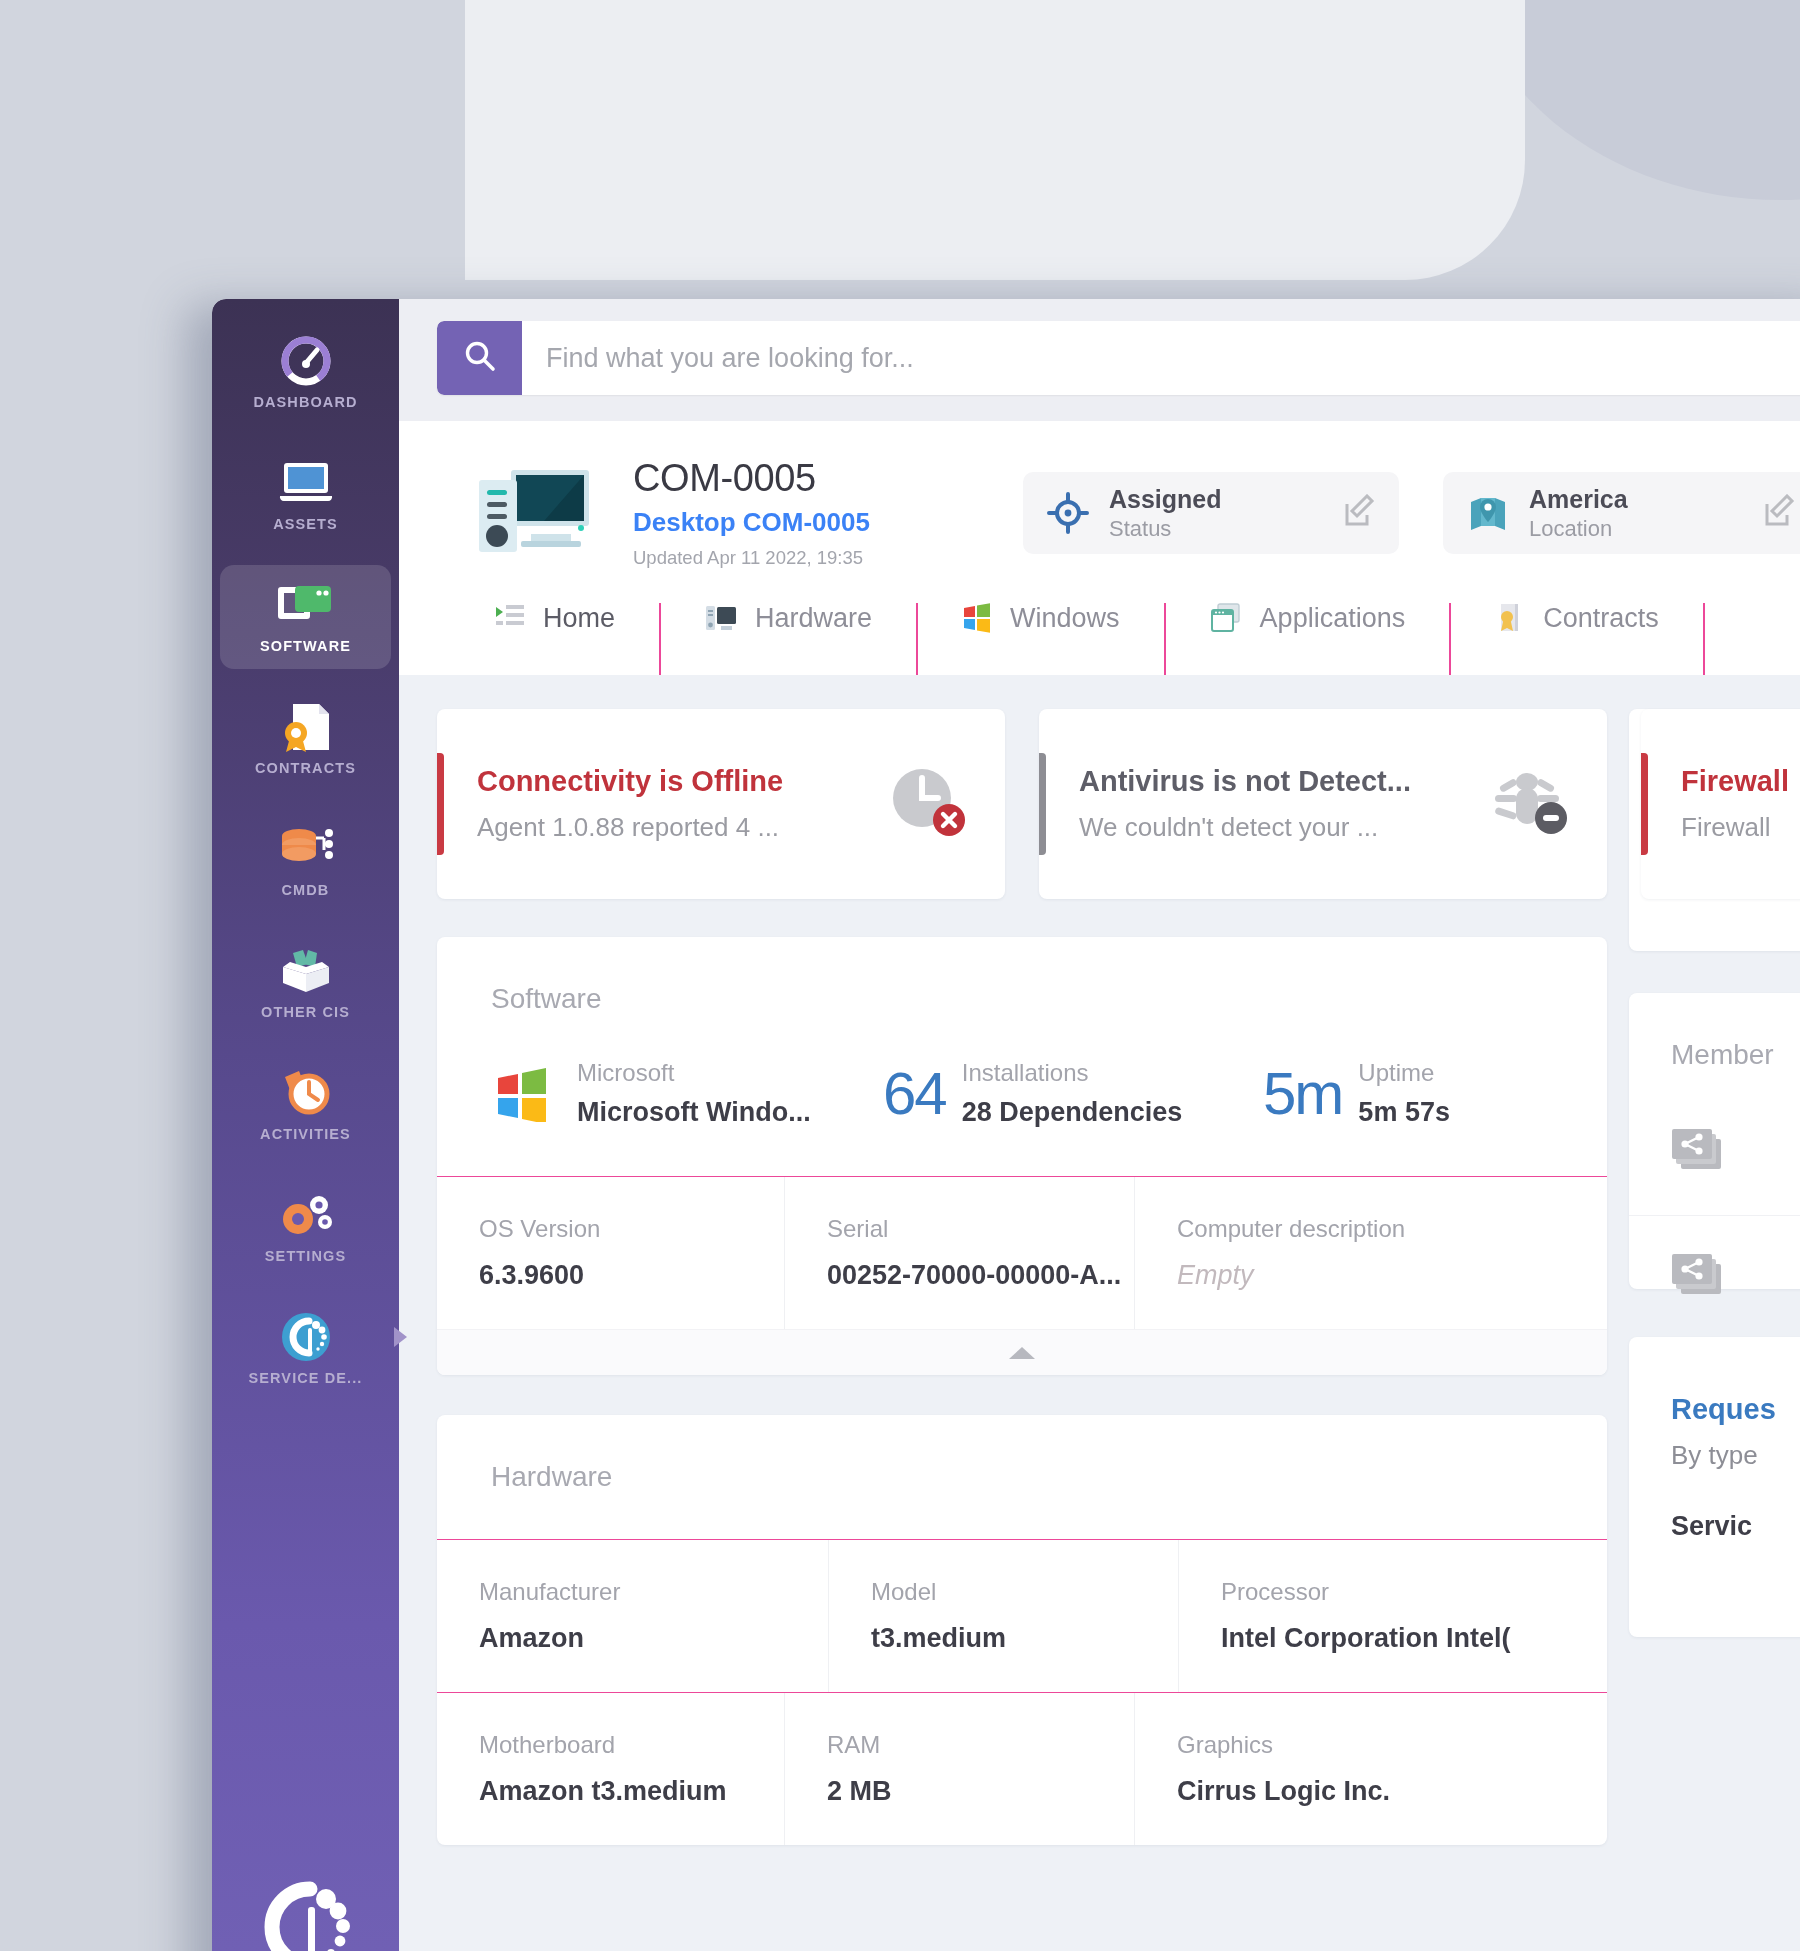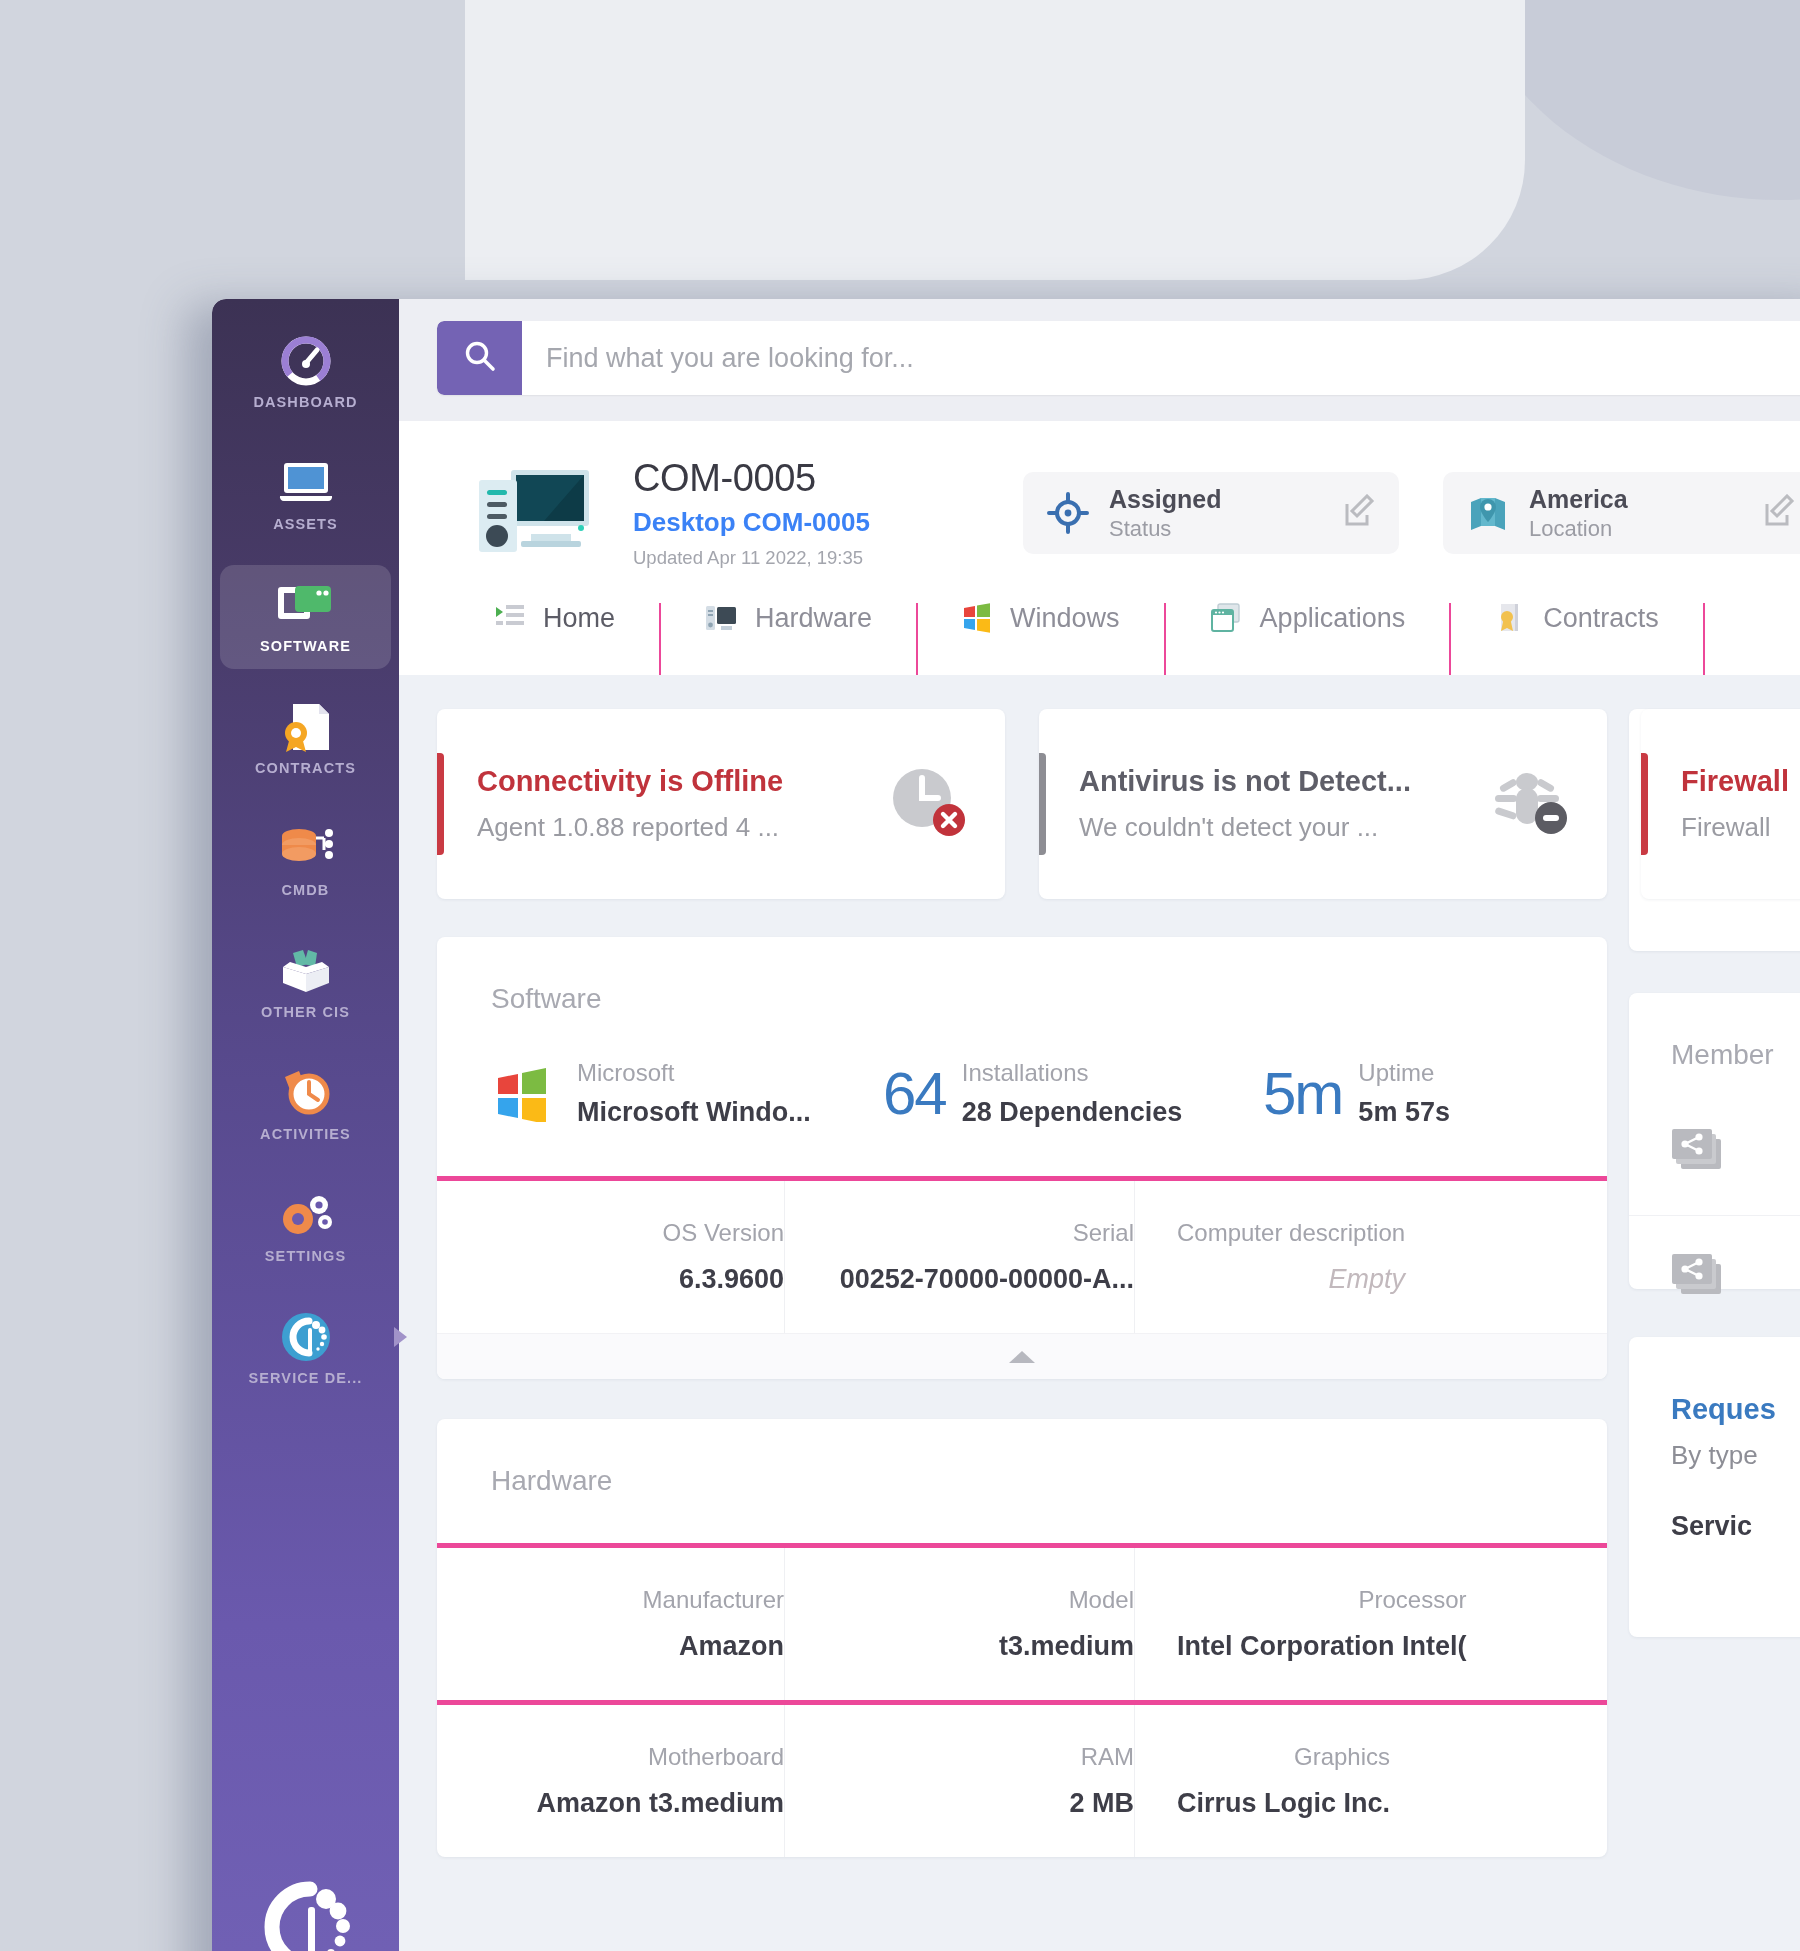--- a/index.html
+++ b/index.html
@@ -140,21 +140,21 @@
   .panel-title { font-size:28px; color:#a8a9b1; padding:46px 0 0 54px; }
 
   .kpis { display:flex; align-items:center; padding:44px 12px 48px 46px; }
   .kpi { display:flex; align-items:center; }
   .kpi-ico { width:78px; display:flex; justify-content:center; }
   .kpi-num { font-size:60px; color:#3a7ac0; font-weight:normal; letter-spacing:-2px;}
   .kpi-txt { margin-left:16px; }
   .kpi-lbl { font-size:24px; color:#a3a4ac; }
   .kpi-val { font-size:27px; color:#3e3e48; font-weight:bold; margin-top:10px; white-space:nowrap;}
 
-  .fields { display:flex; border-top:5px solid #ec4899;text-align:right; }
+  .fields { display:flex; border-top:1px solid #ec4899; }
   .field { padding:38px 0 38px 42px; border-right:1px solid #eff0f3; }
   .field:last-child { border-right:0; }
   .field-lbl { font-size:24px; color:#a3a4ac; }
   .field-val { font-size:27px; color:#3e3e48; font-weight:bold; margin-top:17px; white-space:nowrap;}
   .field-val.empty { font-style:italic; font-weight:normal; color:#c2b9bd; }
 
   .collapse-bar {
     height:46px; background:#fafafc; border-radius:0 0 8px 8px;
     display:flex; align-items:center; justify-content:center;
     border-top:1px solid #f2f2f5; cursor:pointer;
@@ -590,21 +590,21 @@
 
           <div class="collapse-bar">
             <span class="caret-up"></span>
           </div>
         </div>
 
         <div class="panel" style="margin-top:40px;">
           <div class="panel-title">Hardware</div>
 
           <div class="fields" style="margin-top:46px">
-            <div class="field" style="width:348px">
+            <div class="field" style="width:392px">
               <div class="field-lbl">Manufacturer</div>
               <div class="field-val">Amazon</div>
             </div>
             <div class="field" style="width:350px">
               <div class="field-lbl">Model</div>
               <div class="field-val">t3.medium</div>
             </div>
             <div class="field">
               <div class="field-lbl">Processor</div>
               <div class="field-val">Intel Corporation Intel(</div>

